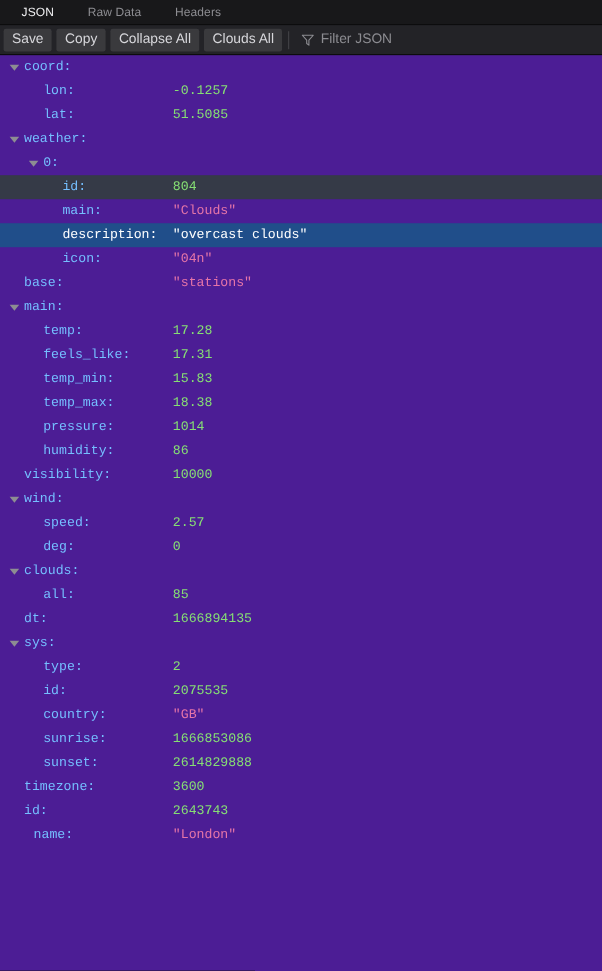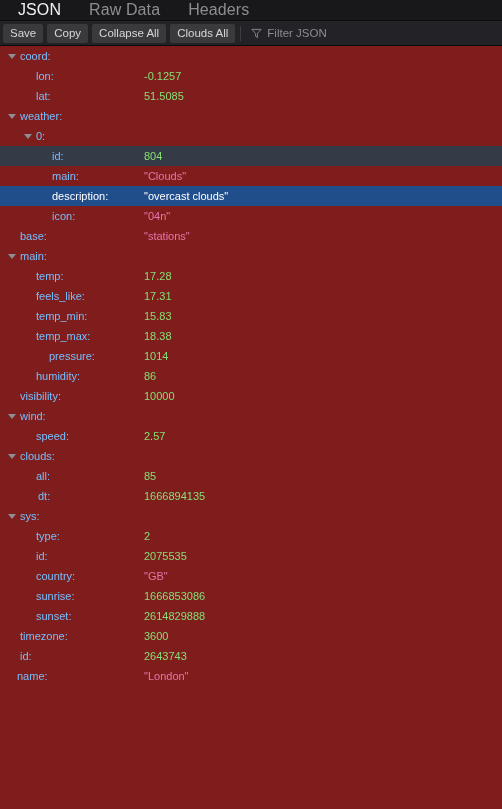--- a/index.html
+++ b/index.html
@@ -23,21 +23,21 @@
     border-bottom: 1px solid #0c0c0d;
     display: flex;
     align-items: stretch;
     padding-left: 4px;
     box-sizing: border-box;
   }
   .tab {
     display: flex;
     align-items: center;
     padding: 0 14px;
-    font-size: 16px;
+    font-size: 10px;
     color: #8d8d92;
     letter-spacing: .1px;
     cursor: default;
     user-select: none;
     position: relative;
   }
   .tab.active {
     color: #f0f0f2;
   }
 
@@ -91,24 +91,24 @@
     color: #b1b1b3;
     font-family: "Liberation Sans", sans-serif;
     font-size: 11.5px;
     padding: 0;
     height: 18px;
   }
   #filter-input::placeholder { color: #8c8c91; opacity: 1; }
 
   
   #panel {
-    background: #7f1d1d;
+    background: #4c1d95;
     height: 763px;
     overflow: hidden;
-    font-family: Liberation Sans, sans-serif;
+    font-family: Liberation Mono, monospace;
     font-size: 11px;
   }
   .row {
     height: 20px;
     line-height: 20px;
     display: flex;
     align-items: center;
     white-space: nowrap;
     cursor: default;
     position: relative;
@@ -243,21 +243,21 @@
       <span class="key" style="margin-left: 3px;">temp_min:</span>
       <span class="valbox num">15.83</span>
     </div>
     <div class="row">
       <span class="tw" style="margin-left: 24px;"></span>
       <span class="key" style="margin-left: 3px;">temp_max:</span>
       <span class="valbox num">18.38</span>
     </div>
     <div class="row">
       <span class="tw" style="margin-left: 24px;"></span>
-      <span class="key" style="margin-left: 16px;">pressure:</span>
+      <span class="key" style="margin-left: 3px;">pressure:</span>
       <span class="valbox num">1014</span>
     </div>
     <div class="row">
       <span class="tw" style="margin-left: 24px;"></span>
       <span class="key" style="margin-left: 3px;">humidity:</span>
       <span class="valbox num">86</span>
     </div>
     <div class="row">
       <span class="tw" style="margin-left: 8px;"></span>
       <span class="key" style="margin-left: 3px;">visibility:</span>
@@ -266,31 +266,36 @@
     <div class="row">
       <span class="tw open" style="margin-left: 8px;"></span>
       <span class="key" style="margin-left: 3px;">wind:</span>
     </div>
     <div class="row">
       <span class="tw" style="margin-left: 24px;"></span>
       <span class="key" style="margin-left: 3px;">speed:</span>
       <span class="valbox num">2.57</span>
     </div>
     <div class="row">
+      <span class="tw" style="margin-left: 24px;"></span>
+      <span class="key" style="margin-left: 3px;">deg:</span>
+      <span class="valbox num">0</span>
+    </div>
+    <div class="row">
       <span class="tw open" style="margin-left: 8px;"></span>
       <span class="key" style="margin-left: 3px;">clouds:</span>
     </div>
     <div class="row">
       <span class="tw" style="margin-left: 24px;"></span>
       <span class="key" style="margin-left: 3px;">all:</span>
       <span class="valbox num">85</span>
     </div>
     <div class="row">
       <span class="tw" style="margin-left: 8px;"></span>
-      <span class="key" style="margin-left: 21px;">dt:</span>
+      <span class="key" style="margin-left: 3px;">dt:</span>
       <span class="valbox num">1666894135</span>
     </div>
     <div class="row">
       <span class="tw open" style="margin-left: 8px;"></span>
       <span class="key" style="margin-left: 3px;">sys:</span>
     </div>
     <div class="row">
       <span class="tw" style="margin-left: 24px;"></span>
       <span class="key" style="margin-left: 3px;">type:</span>
       <span class="valbox num">2</span>
@@ -320,16 +325,16 @@
       <span class="key" style="margin-left: 3px;">timezone:</span>
       <span class="valbox num">3600</span>
     </div>
     <div class="row">
       <span class="tw" style="margin-left: 8px;"></span>
       <span class="key" style="margin-left: 3px;">id:</span>
       <span class="valbox num">2643743</span>
     </div>
     <div class="row">
       <span class="tw" style="margin-left: 8px;"></span>
-      <span class="key" style="margin-left: 0;">name:</span>
+      <span class="key" style="margin-left: 11px;">name:</span>
       <span class="valbox str">"London"</span>
     </div>
   </div>
 
 </body></html>

